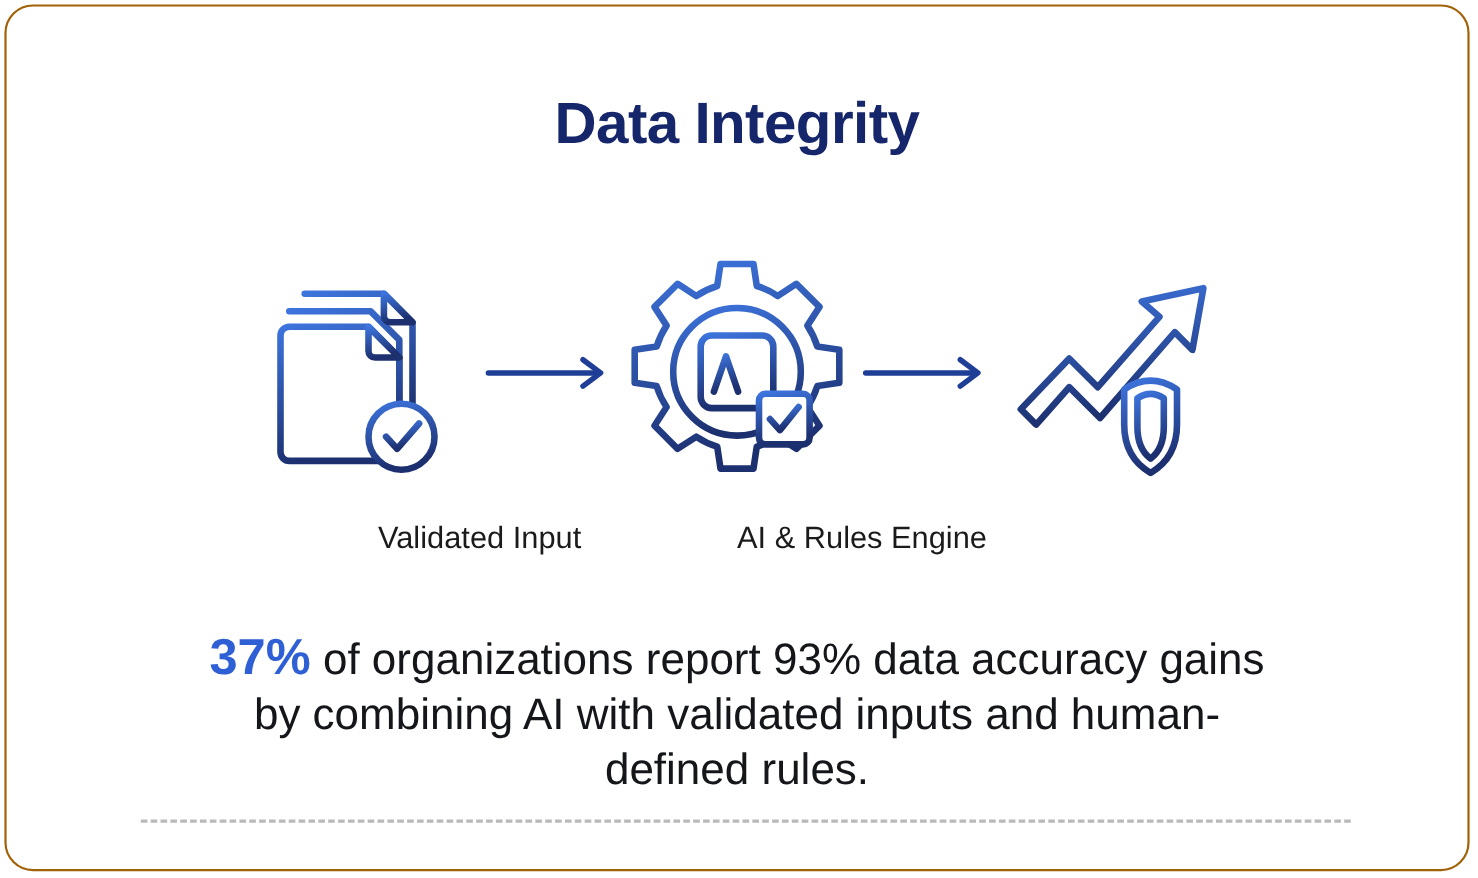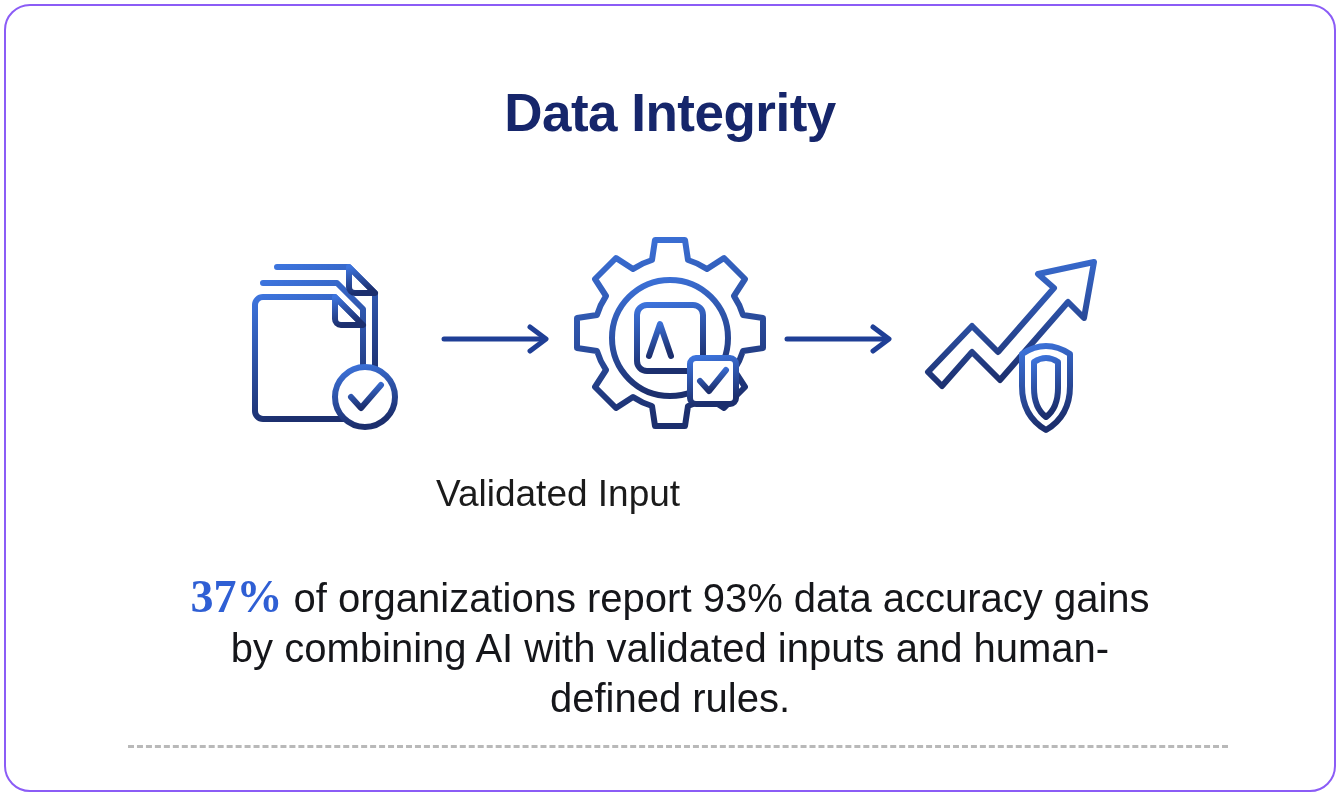--- a/index.html
+++ b/index.html
@@ -14,21 +14,21 @@
     overflow: hidden;
   }
 
   .card {
     position: absolute;
     left: 4px;
     top: 4px;
     width: 1332px;
     height: 788px;
     box-sizing: border-box;
-    border: 2px solid #8b5cf6;
+    border: 2px solid #a16207;
     border-radius: 26px;
     background: #ffffff;
   }
 
   
   .title {
     position: absolute;
     left: 0;
     top: 78px;
     width: 100%;
@@ -73,21 +73,21 @@
     left: 0;
     top: 466px;
     width: 100%;
     display: flex;
     align-items: flex-start;
     justify-content: center;
   }
   .label {
     width: 218px;
     text-align: center;
-    font-size: 37px;
+    font-size: 28px;
     font-weight: 400;
     color: #1b1b1b;
     line-height: 1.2;
     white-space: nowrap;
   }
   .label-gap { width: 125px; }
 
   
   .stat {
     position: absolute;
@@ -98,21 +98,20 @@
     text-align: center;
     font-size: 40px;
     line-height: 50px;
     color: #15161a;
     font-weight: 400;
   }
   .stat .pct {
     color: #2f5fd4;
     font-weight: 700;
     font-size: 46px;
-    font-family: Liberation Serif, serif;
   }
 
   
   .dashed-rule {
     position: absolute;
     left: 122px;
     top: 739px;
     width: 1100px;
     height: 0;
     border-top: 3px dashed #b9b9b9;
@@ -247,20 +246,21 @@
           </g>
         </svg>
       </span>
     </div>
 
   </div>
 
   <div class="labels">
     <div class="label">Validated Input</div>
     <div class="label-gap"></div>
+    <div class="label">AI &amp; Rules Engine</div>
     <div class="label-gap"></div>
   </div>
 
   <div class="stat">
     <span class="pct">37%</span><span> of organizations report 93% data accuracy gains by combining AI with validated inputs and human-defined rules.</span>
   </div>
 
   <div class="dashed-rule"></div>
 
 </div>

